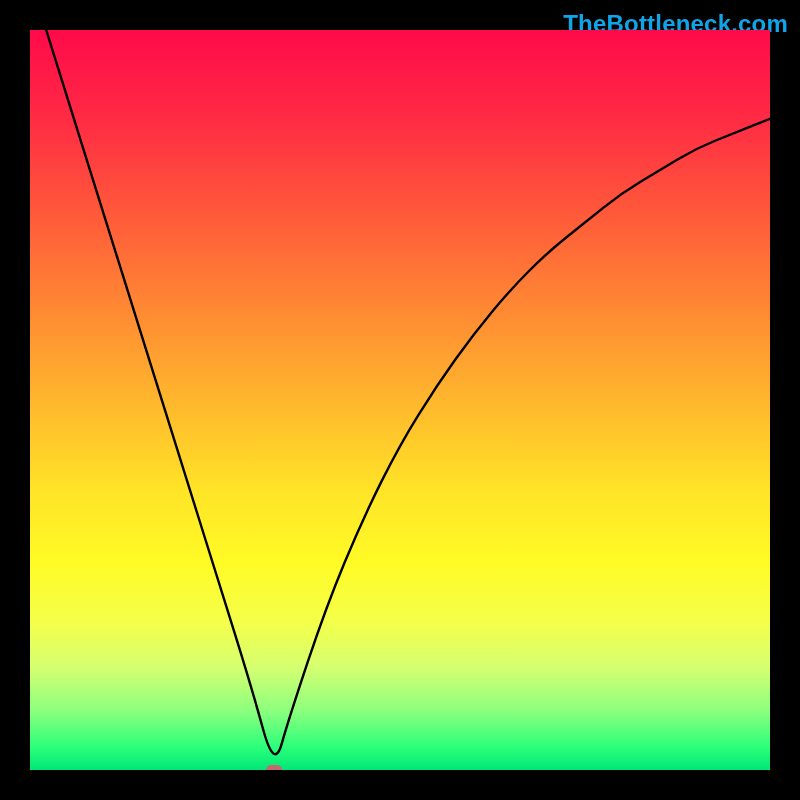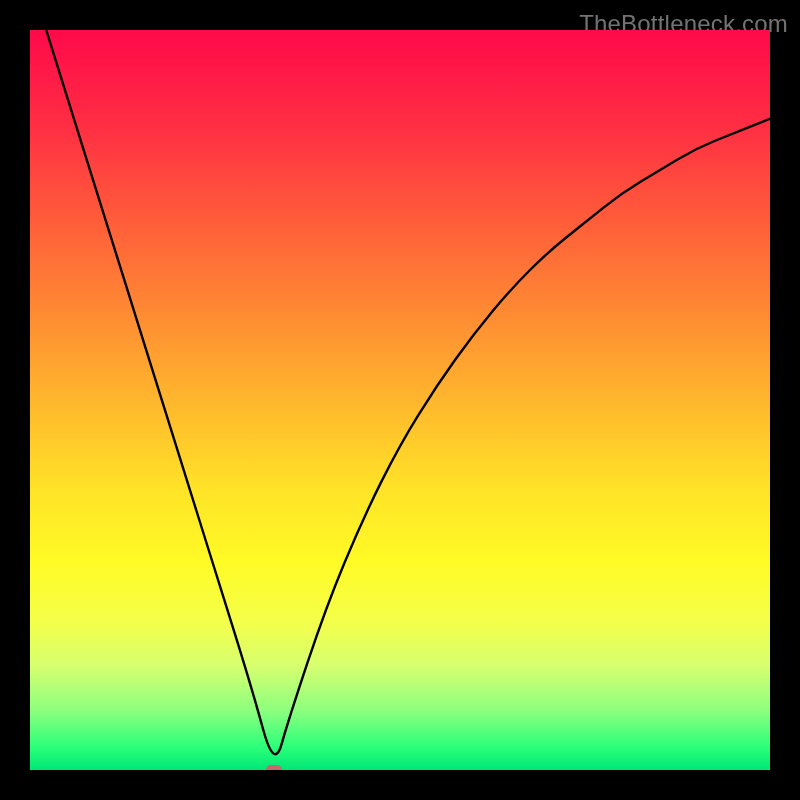--- a/index.html
+++ b/index.html
@@ -29,23 +29,23 @@
     position: absolute;
     left: 0;
     top: 0;
     width: 100%;
     height: 100%;
   }
   .watermark {
     position: absolute;
     top: 10px;
     right: 12px;
-    color: #737373;
+    color: #0ea5e9;
     font-size: 24px;
-    font-weight: 400;
+    font-weight: 700;
     letter-spacing: 0.2px;
     user-select: none;
   }
   svg.curve {
     position: absolute;
     left: 0;
     top: 0;
     width: 100%;
     height: 100%;
   }

